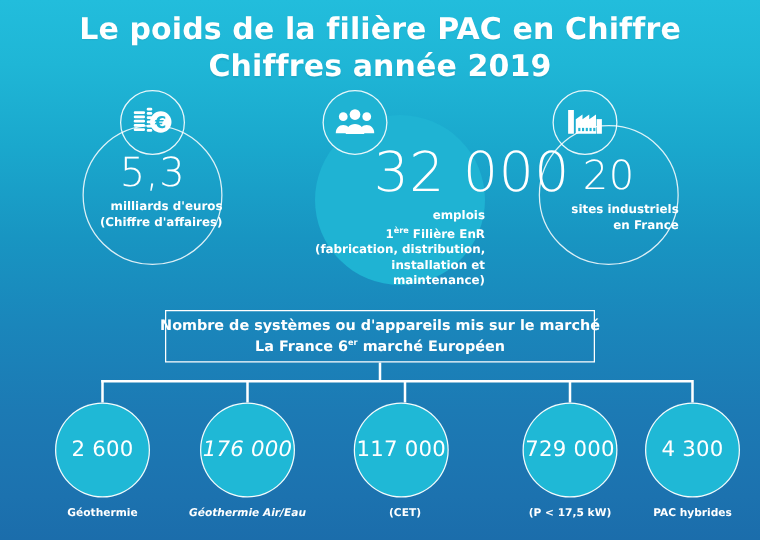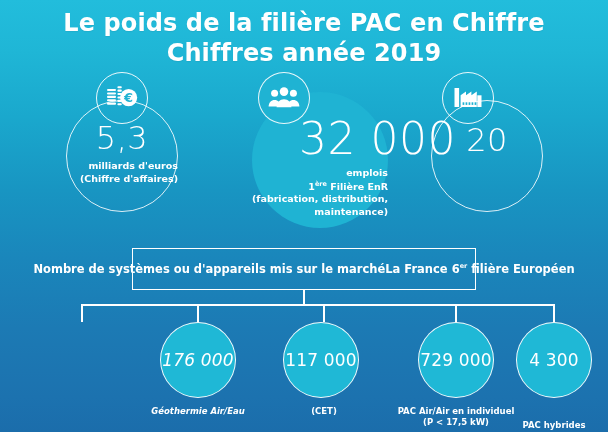--- a/index.html
+++ b/index.html
@@ -112,20 +112,21 @@
   #banner {
     position: absolute;
     left: 132px;
     top: 248px;
     width: 344px;
     height: 42px;
     box-sizing: border-box;
     border: 1.5px solid #ffffff;
     color: #ffffff;
     display: flex;
+    flex-direction: column;
     align-items: center;
     justify-content: center;
     text-align: center;
   }
   #banner .bl {
     display: block;
     font-size: 11.5px;
     font-weight: 700;
     line-height: 1.45;
     white-space: nowrap;
@@ -212,20 +213,21 @@
   </div>
 
   <div class="stat filled" style="left:252px; top:92px; width:136px; height:136px;">
     <div class="ring" style="left:0; top:0; width:136px; height:136px;"></div>
     <div class="content" style="top:25px;">
       <div class="big">32 000</div>
       <div class="sub">
         <span class="ln">emplois</span>
         <span class="ln"><span>1</span><span class="sup">ère</span><span> Filière EnR</span></span>
         <span class="ln">(fabrication, distribution,</span>
+        <span class="ln">installation et</span>
         <span class="ln">maintenance)</span>
       </div>
     </div>
   </div>
   <div class="badge solidbg" style="left:258px; top:72px;">
     <svg width="32" height="22" viewBox="0 0 32 22" aria-hidden="true">
       <g fill="#ffffff">
         <circle cx="6.6" cy="6.3" r="3.5"></circle>
         <path d="M0.6 19.5c0-4 2.7-6.6 6-6.6s6 2.6 6 6.6z"></path>
         <circle cx="25.4" cy="6.3" r="3.5"></circle>
@@ -233,20 +235,24 @@
         <circle cx="16" cy="4.6" r="4.3"></circle>
         <path d="M8.6 20.2c0-4.8 3.3-8 7.4-8s7.4 3.2 7.4 8z"></path>
       </g>
     </svg>
   </div>
 
   <div class="stat outline" style="left:431px; top:100px; width:112px; height:112px;">
     <div class="ring" style="left:0; top:0; width:112px; height:112px;"></div>
     <div class="content" style="top:24px;">
       <div class="big">20</div>
+      <div class="sub">
+        <span class="ln">sites industriels</span>
+        <span class="ln">en France</span>
+      </div>
     </div>
   </div>
   <div class="badge" style="left:442px; top:72px;">
     <svg width="30" height="24" viewBox="0 0 30 24" aria-hidden="true">
       <g fill="#ffffff">
         <rect x="1.5" y="2" width="4.6" height="19"></rect>
         <path d="M7.6 9.3 13 5.6v3.7l5.4-3.7v3.7l5.4-3.7V21H7.6z"></path>
         <rect x="24.3" y="9.3" width="4.2" height="11.7"></rect>
       </g>
       <g fill="#1fb3d3">
@@ -254,31 +260,39 @@
         <rect x="12.6" y="16.3" width="1.7" height="2.6"></rect>
         <rect x="15.6" y="16.3" width="1.7" height="2.6"></rect>
         <rect x="18.6" y="16.3" width="1.7" height="2.6"></rect>
         <rect x="21.6" y="16.3" width="1.7" height="2.6"></rect>
       </g>
     </svg>
   </div>
 
   <div id="banner">
     <span class="bl">Nombre de systèmes ou d'appareils mis sur le marché</span>
-    <span class="bl"><span>La France 6</span><span class="sup">er</span><span> filière Européen</span></span>
+    <span class="bl"><span>La France 6</span><span class="sup">er</span><span> marché Européen</span></span>
   </div>
 
   <div class="conn" style="left:303px; top:290px; width:1.5px; height:15px;"></div>
   <div class="conn" style="left:81px; top:304px; width:473px; height:1.5px;"></div>
   <div class="conn" style="left:81px; top:304px; width:1.5px; height:18px;"></div>
   <div class="conn" style="left:197px; top:304px; width:1.5px; height:18px;"></div>
   <div class="conn" style="left:323px; top:304px; width:1.5px; height:18px;"></div>
   <div class="conn" style="left:455px; top:304px; width:1.5px; height:18px;"></div>
   <div class="conn" style="left:553px; top:304px; width:1.5px; height:18px;"></div>
 
+  <div class="leaf" style="left:39px; top:322px; width:86px; height:100px;">
+    <div class="disc" style="left:5px; top:0; width:76px; height:76px;">
+      <span class="val">2 600</span>
+    </div>
+    <div class="cap" style="top:84px;">
+      <span class="ln">Géothermie</span>
+    </div>
+  </div>
 
   <div class="leaf" style="left:155px; top:322px; width:86px; height:100px;font-style:italic;">
     <div class="disc" style="left:5px; top:0; width:76px; height:76px;">
       <span class="val">176 000</span>
     </div>
     <div class="cap" style="top:84px;">
       <span class="ln">Géothermie Air/Eau</span>
     </div>
   </div>
 
@@ -289,27 +303,26 @@
     <div class="cap" style="top:84px;">
       <span class="ln">(CET)</span>
     </div>
   </div>
 
   <div class="leaf" style="left:413px; top:322px; width:86px; height:100px;text-align:center;">
     <div class="disc" style="left:5px; top:0; width:76px; height:76px;">
       <span class="val">729 000</span>
     </div>
     <div class="cap" style="top:84px;">
-      <span class="ln">PAC Air/Air en individuel</span>
       <span class="ln">(P &lt; 17,5 kW)</span>
     </div>
   </div>
 
   <div class="leaf" style="left:511px; top:322px; width:86px; height:100px;">
     <div class="disc" style="left:5px; top:0; width:76px; height:76px;">
       <span class="val">4 300</span>
     </div>
-    <div class="cap" style="top:98px;">
+    <div class="cap" style="top:84px;">
       <span class="ln">PAC hybrides</span>
     </div>
   </div>
 
 </div>
 
 </body></html>

